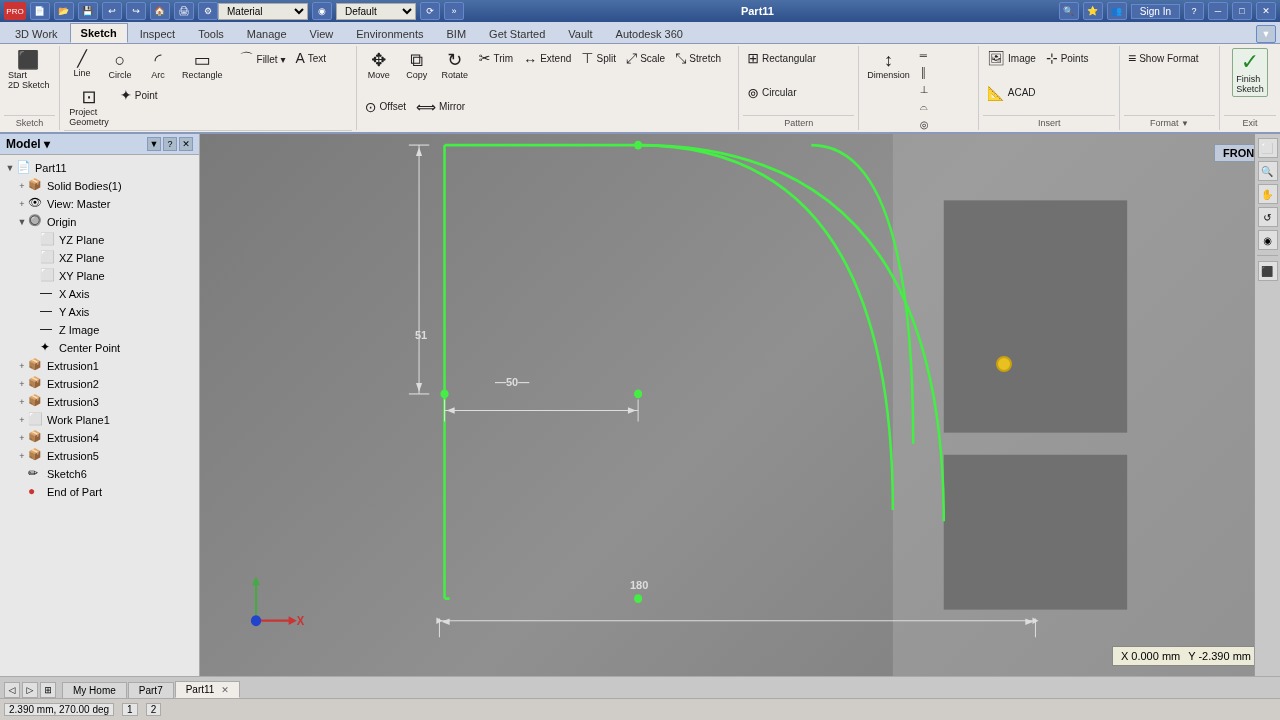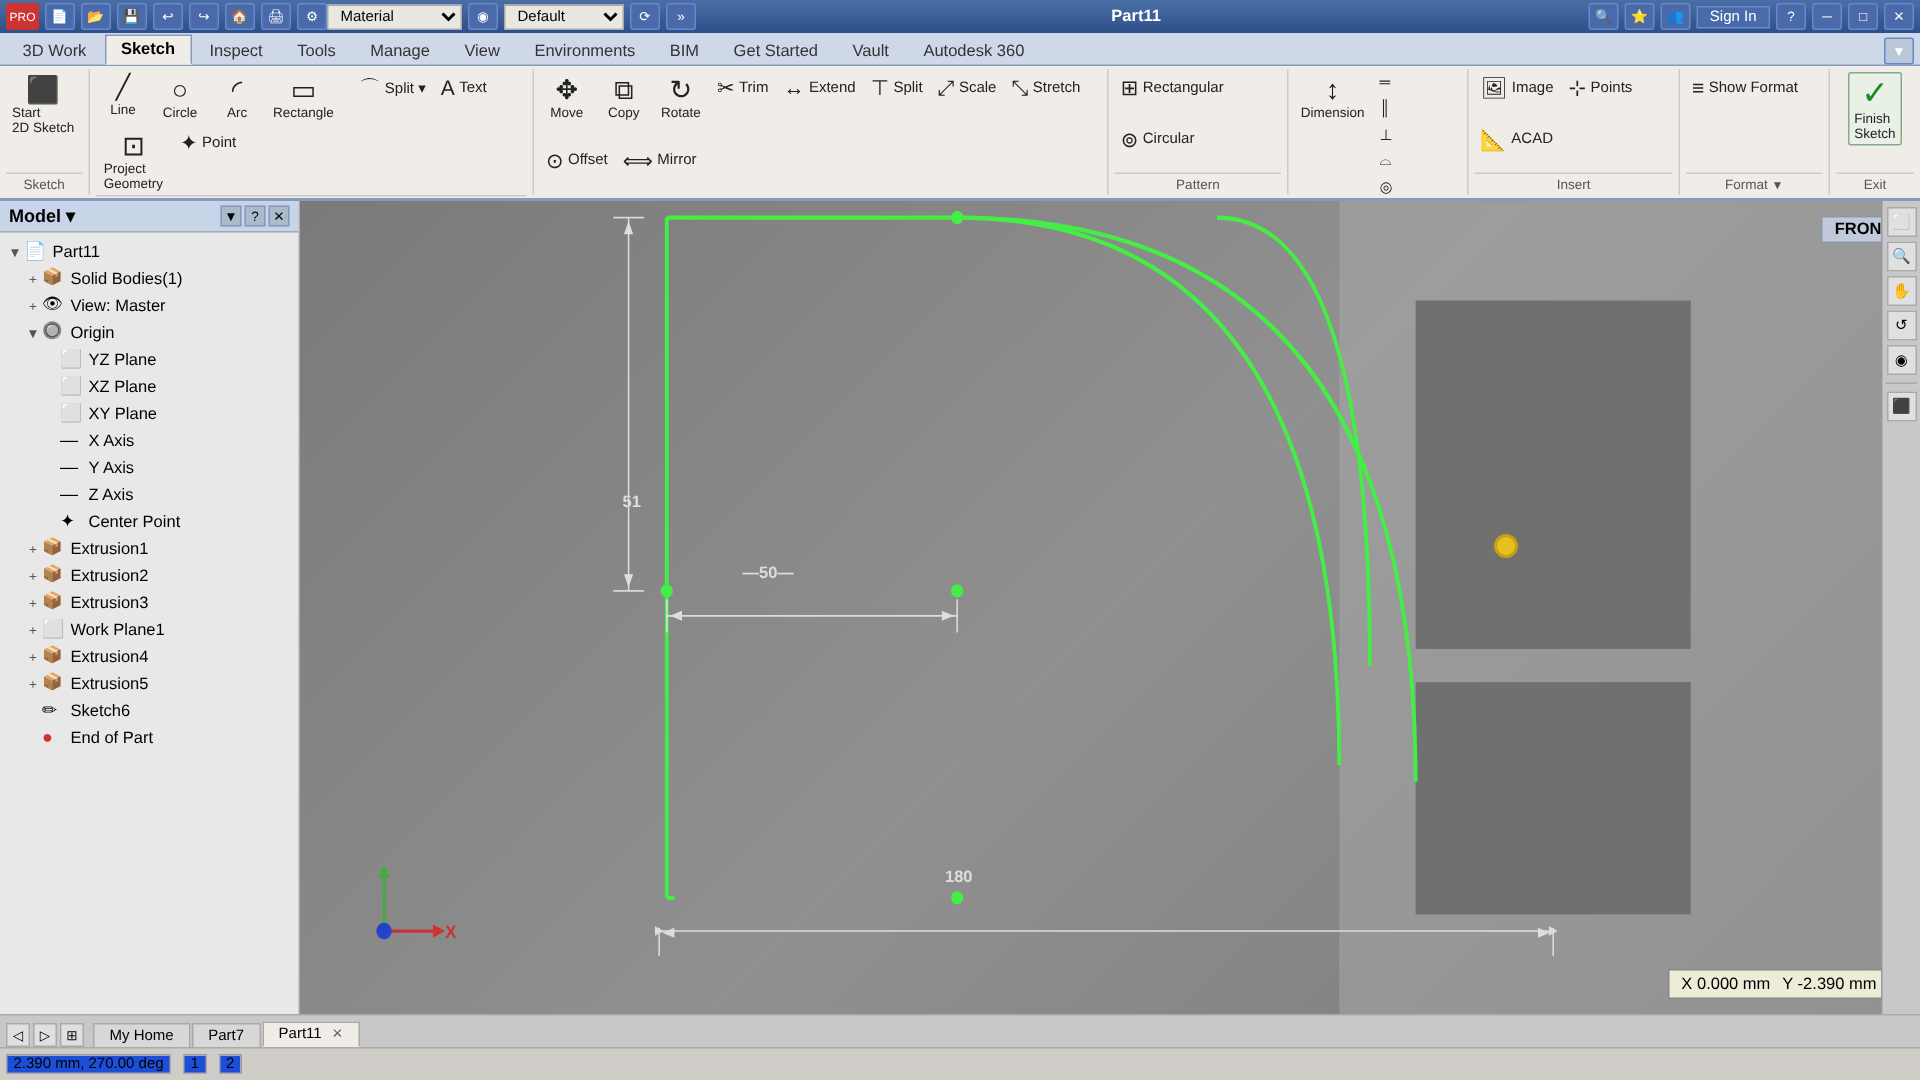--- a/index.html
+++ b/index.html
@@ -254,21 +254,21 @@
       border-top: 1px solid #aaa;
       display: flex;
       align-items: center;
       padding: 0 4px;
       font-size: 10px;
       justify-content: space-between;
     }
     #statusbar .status-msg { flex: 1; }
     #statusbar .status-right { display: flex; align-items: center; gap: 8px; }
     .status-btn {
-      background: #1d4ed8;
+      background: #e5e5e5;
       border: 1px solid #aaa;
       padding: 0 4px;
       font-size: 10px;
       cursor: pointer;
     }
 
     
     #tab-bar {
       height: 22px;
       background: #c8c8c8;
@@ -379,21 +379,21 @@
       </div>
 
       <div class="tool-btn">
         <span class="icon">▭</span>
         <span class="label">Rectangle</span>
       </div>
       <div style="width:1px;background:#ccc;margin:0 2px;"></div>
 
       <div class="tool-btn-sm">
         <span class="icon-sm">⌒</span>
-        <span>Split ▾</span>
+        <span>Fillet ▾</span>
       </div>
 
       <div class="tool-btn-sm">
         <span class="icon-sm">A</span>
         <span>Text</span>
       </div>
 
       <div class="tool-btn" style="min-width:50px;">
         <span class="icon">⊡</span>
         <span class="label">Project<br>Geometry</span>
@@ -604,21 +604,21 @@
 
       <div class="tree-item tree-indent2">
         <span class="tree-expander"></span>
         <span class="tree-icon">—</span>
         <span class="tree-label">Y Axis</span>
       </div>
 
       <div class="tree-item tree-indent2">
         <span class="tree-expander"></span>
         <span class="tree-icon">—</span>
-        <span class="tree-label">Z Axis</span>
+        <span class="tree-label">Z Image</span>
       </div>
 
       <div class="tree-item tree-indent2">
         <span class="tree-expander"></span>
         <span class="tree-icon">✦</span>
         <span class="tree-label">Center Point</span>
       </div>
 
       <div class="tree-item tree-indent">
         <span class="tree-expander">+</span>

